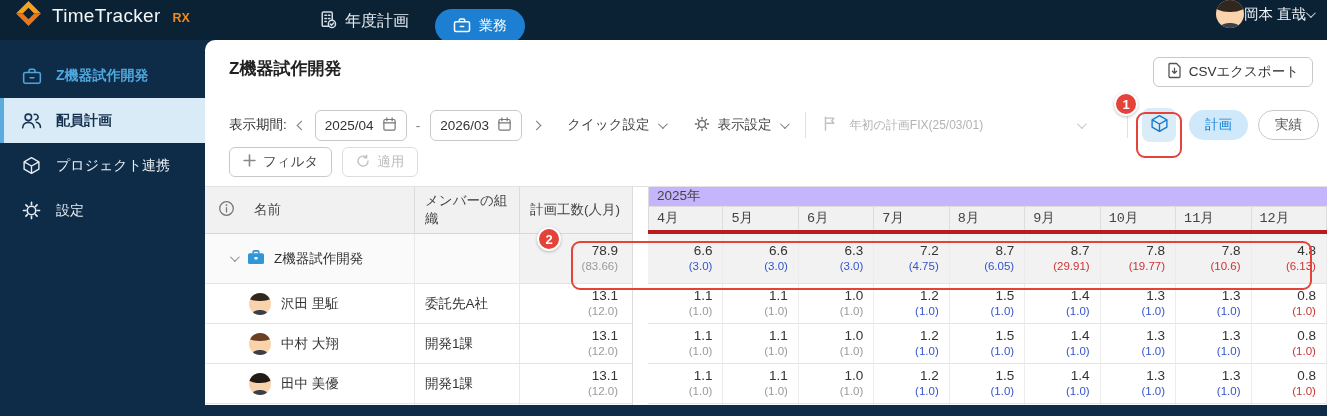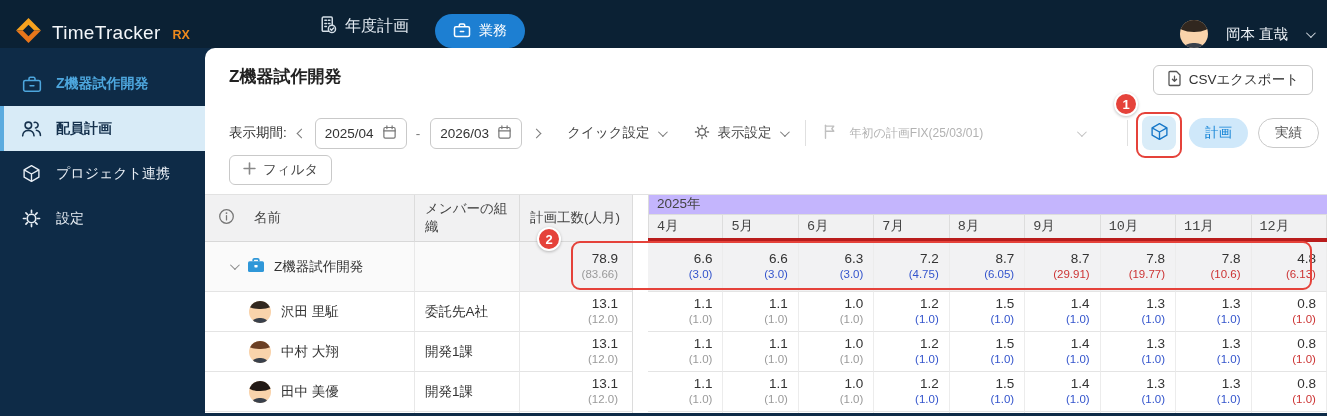--- a/index.html
+++ b/index.html
@@ -1,27 +1,27 @@
 <!DOCTYPE html>
 <html><head>
 <meta charset="utf-8">
 <style>
   * { box-sizing: border-box; margin: 0; padding: 0; }
   body { font-family: "Liberation Sans", "DejaVu Sans", sans-serif; }
   .stage { position: relative; width: 1327px; height: 416px; overflow: hidden; background: #0e2b47; }
 
   
-  .tophdr { position: relative; height: 48px; background: #0b2134; display: flex; align-items: flex-end; color: #fff; }
+  .tophdr { position: relative; height: 40px; background: #0b2134; display: flex; align-items: flex-start; color: #fff; }
   .logo { display: flex; align-items: center; gap: 10px; margin-left: 15px; }
   .logo-text { font-size: 19px; font-weight: 500; letter-spacing: .3px; color: #f4f7fa; }
   .logo-suffix { font-size: 12.5px; font-weight: bold; color: #ef8a1c; margin-left: 2px; margin-top: 5px; }
   .topnav { position: absolute; left: 318px; display: flex; align-items: center; gap: 26px; }
   .nav-item { display: flex; align-items: center; gap: 8px; font-size: 16px; color: #e4ebf2; cursor: pointer; }
   .nav-pill { display: flex; align-items: center; gap: 8px; font-size: 14px; background: #1d7fd2; height: 34px; padding: 0 18px; border-radius: 17px; color: #fff; cursor: pointer; margin-top: 9px; }
-  .userbox { position: absolute; right: 14px; display: flex; align-items: center; gap: 18px; font-size: 14.5px; color: #eef3f8; cursor: pointer; }
+  .userbox { position: absolute; right: 14px; display: flex; align-items: center; gap: 0; font-size: 14.5px; color: #eef3f8; cursor: pointer; }
 
   
   .face { position: relative; width: 28px; height: 28px; border-radius: 50%; background: radial-gradient(circle at 50% 64%, #f9d3ab 0 60%, #f1c08d 100%); overflow: hidden; flex: none; }
   .face::before { content: ''; position: absolute; left: -3px; right: -3px; top: -4px; height: 58%; border-radius: 50%; background: #31271f; }
   .face::after { content: ''; position: absolute; bottom: -7px; left: 15%; right: 15%; height: 12px; border-radius: 45% 45% 0 0; background: #39404b; }
   .avatar { width: 22px; height: 22px; }
   .avatar.a2::before { background: #6b3f24; }
   .avatar.a3::before { background: #221a15; height: 66%; }
 
   
@@ -295,20 +295,29 @@
       </div>
 
       <div class="filter-row">
         <div class="btn">
           <span>
             <svg width="13" height="13" viewBox="0 0 12 12" stroke="#888" stroke-width="1.5" stroke-linecap="round">
               <path d="M6 1 v10 M1 6 h10"></path>
             </svg>
           </span>
           <span>フィルタ</span>
+        </div>
+        <div class="btn disabled">
+          <span>
+            <svg width="14" height="14" viewBox="0 0 14 14" fill="none" stroke="#c4c4c4" stroke-width="1.5" stroke-linecap="round">
+              <path d="M12 7 a5 5 0 1 1 -1.5 -3.5"></path>
+              <path d="M10.6 1.2 v2.5 h-2.5" stroke-linejoin="round"></path>
+            </svg>
+          </span>
+          <span>適用</span>
         </div>
       </div>
 
       <div class="tbl">
         <div class="thead">
           <div class="cell th th-name">
             <span>
               <svg width="17" height="17" viewBox="0 0 16 16" fill="none" stroke="#767676" stroke-width="1.2">
                 <circle cx="8" cy="8" r="6.4"></circle>
                 <path d="M8 7.2 v4" stroke-linecap="round"></path>

